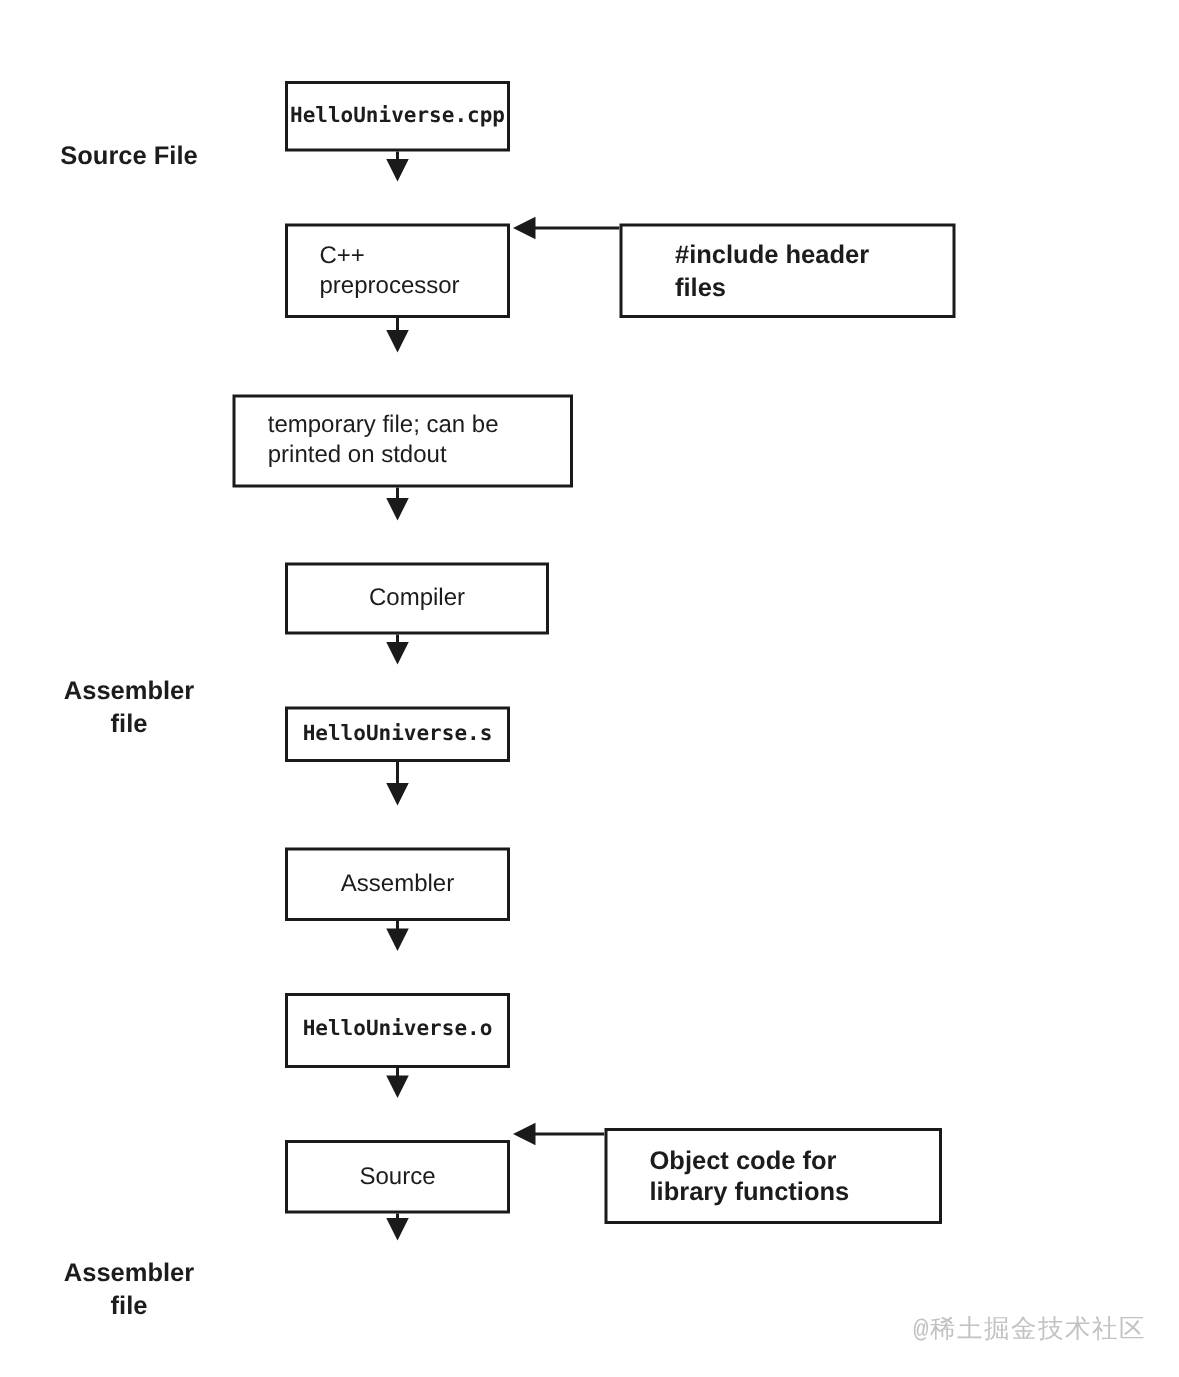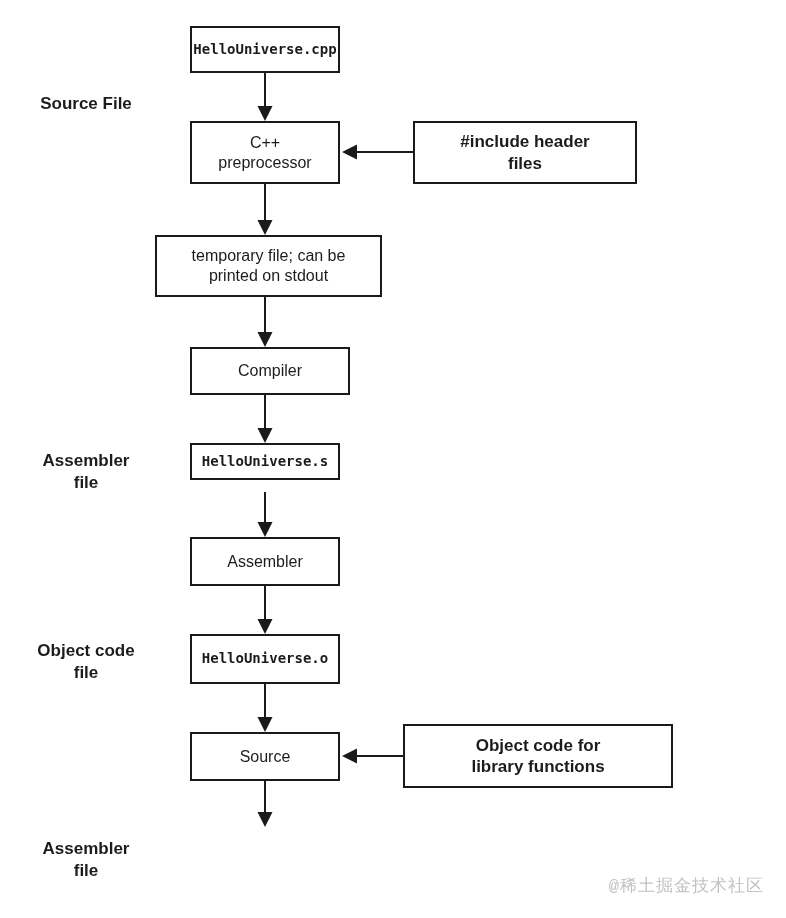--- a/index.html
+++ b/index.html
@@ -29,24 +29,24 @@
   .arrows line { stroke: var(--border, #1a1a1a); stroke-width: 2; }
   .arrows polygon { fill: var(--border, #1a1a1a); }
   .node {
     position: absolute;
     z-index: 1;
     background: var(--background, #ffffff);
     border: 2px solid var(--border, #1a1a1a);
     display: flex;
     align-items: center;
     justify-content: center;
-    text-align: center;
     font-size: 16px;
     line-height: 1.25;
     color: var(--text, #1c1c1c);
+    margin-top: 28px;
   }
   .node.mono {
     font-family: "DejaVu Sans Mono", monospace;
     font-weight: bold;
     font-size: 14px;
   }
   .node.bold {
     font-weight: bold;
     font-size: 17px;
   }
@@ -127,63 +127,60 @@
       <polygon points="357,748.5 357,763.5 342,756"></polygon>
     </g>
   </svg>
 
   <div class="side-label" style="top:93px;text-decoration:underline;">
     <span class="wrap">Source File</span>
   </div>
   <div class="side-label" style="top:450px;">
     <span class="wrap w100">Assembler file</span>
   </div>
-  <div class="side-label" style="top:640px;">
-    <span class="wrap w105">Object code file</span>
-  </div>
   <div class="side-label" style="top:838px;">
     <span class="wrap w100">Assembler file</span>
   </div>
 
   <div class="node mono" style="left:190px;top:26px;width:150px;height:47px;">
     <span>HelloUniverse.cpp</span>
   </div>
 
   <div class="node" style="left:190px;top:121px;width:150px;height:63px;">
     <span class="wrap w104">C++ preprocessor</span>
   </div>
 
   <div class="node bold" style="left:413px;top:121px;width:224px;height:63px;">
     <span class="wrap w150">#include header files</span>
   </div>
 
   <div class="node" style="left:155px;top:235px;width:227px;height:62px;">
     <span class="wrap w180">temporary file; can be printed on stdout</span>
   </div>
 
-  <div class="node" style="left:190px;top:347px;width:160px;height:48px;">
+  <div class="node" style="left:190px;top:347px;width:176px;height:48px;">
     <span>Compiler</span>
   </div>
 
   <div class="node mono" style="left:190px;top:443px;width:150px;height:37px;">
     <span>HelloUniverse.s</span>
   </div>
 
   <div class="node" style="left:190px;top:537px;width:150px;height:49px;">
     <span>Assembler</span>
   </div>
 
   <div class="node mono" style="left:190px;top:634px;width:150px;height:50px;">
     <span>HelloUniverse.o</span>
   </div>
 
   <div class="node" style="left:190px;top:732px;width:150px;height:49px;">
     <span>Source</span>
   </div>
 
-  <div class="node bold" style="left:403px;top:724px;width:270px;height:64px;">
+  <div class="node bold" style="left:403px;top:724px;width:225px;height:64px;">
     <span class="wrap w165">Object code for library functions</span>
   </div>
 
 
   <div class="watermark">@稀土掘金技术社区</div>
 
 </div>
 
 </body></html>

